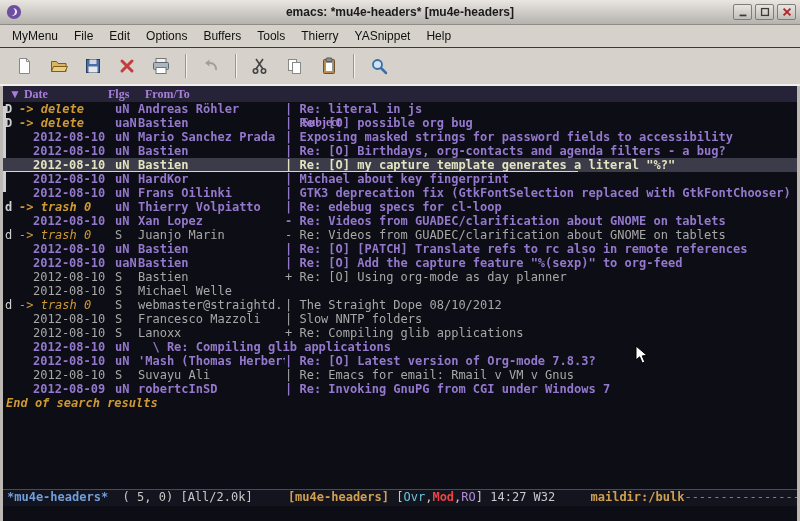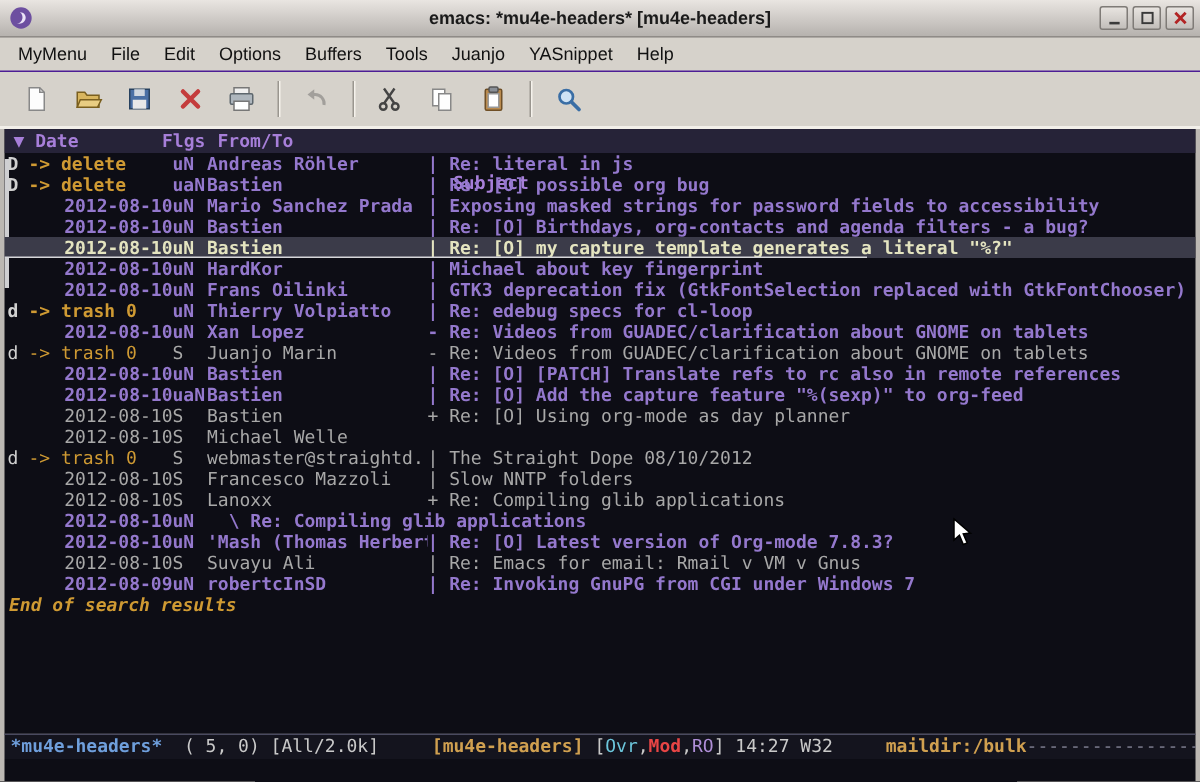--- a/index.html
+++ b/index.html
@@ -23,28 +23,28 @@
   .tb-btn{width:30px;height:30px;background:transparent;border:1px solid transparent;margin:0 2px;
           display:flex;align-items:center;justify-content:center;padding:0;}
   .tb-btn.disabled{opacity:.4;}
   .tb-icon{display:block;width:20px;height:20px;}
   .tb-sep{width:0;height:24px;border-left:1px solid #9a968f;border-right:1px solid #f5f2ec;margin:0 7px;}
   
   .buffer{position:relative;height:403px;background:var(--bg);overflow:hidden;
           font-family:"DejaVu Sans Mono",monospace;font-size:12px;line-height:14px;}
   .header-line{position:relative;height:16px;background:var(--header-bg);color:var(--header-fg);
                font-weight:bold;}
-  .header-line span{position:absolute;top:1px;}
+  .header-line span{position:absolute;top:1px;font-family:Liberation Serif, serif;}
   .hl-date{left:6px;} .hl-flags{left:105px;} .hl-from{left:142px;} .hl-subject{left:299px;margin-top:28px;}
   .scroll-thumb{position:absolute;left:0;top:20px;width:3px;height:86px;background:#cfcfd2;}
   .row{position:relative;display:flex;height:14px;padding-left:2px;white-space:pre;}
   .c-marker{width:14px;color:var(--marker);}
   .c-date{width:96px;box-sizing:border-box;}
-  .c-date.date{padding-left:14px;text-align:right;}
-  .c-date.mark{color:var(--orange) !important;}
+  .c-date.date{padding-left:14px;}
+  .c-date.mark{color:var(--orange) !important;font-style:italic;}
   .c-flags{width:23px;}
   .c-from{width:147px;overflow:hidden;}
   .c-subject{flex:1;overflow:hidden;}
   .row.unread{color:var(--unread);font-weight:bold;}
   .row.read{color:var(--read);}
   .row.current{background:var(--current-bg);}
   .row.current span{color:var(--current-fg);}
   .row.current::after{content:'';position:absolute;left:0;top:13px;width:575px;height:1px;background:#d6d6da;}
   .end-line{color:var(--orange);font-style:italic;font-weight:bold;padding-left:3px;height:14px;}
   
@@ -95,21 +95,21 @@
     </span>
   </div>
 
   <div class="menubar">
       <span class="menu-item">MyMenu</span>
       <span class="menu-item">File</span>
       <span class="menu-item">Edit</span>
       <span class="menu-item">Options</span>
       <span class="menu-item">Buffers</span>
       <span class="menu-item">Tools</span>
-      <span class="menu-item">Juanjo</span>
+      <span class="menu-item">Thierry</span>
       <span class="menu-item">YASnippet</span>
       <span class="menu-item">Help</span>
     </div>
 
   <div class="toolbar">
       <button class="tb-btn">
         <span class="tb-icon"><svg viewBox="0 0 20 20">
             <path d="M4.5 2.5 h7 l3 3 v12 h-10 z" fill="#fdfdfd" stroke="#888"></path>
             <path d="M11.5 2.5 v3 h3" fill="none" stroke="#888"></path>
           </svg></span>

